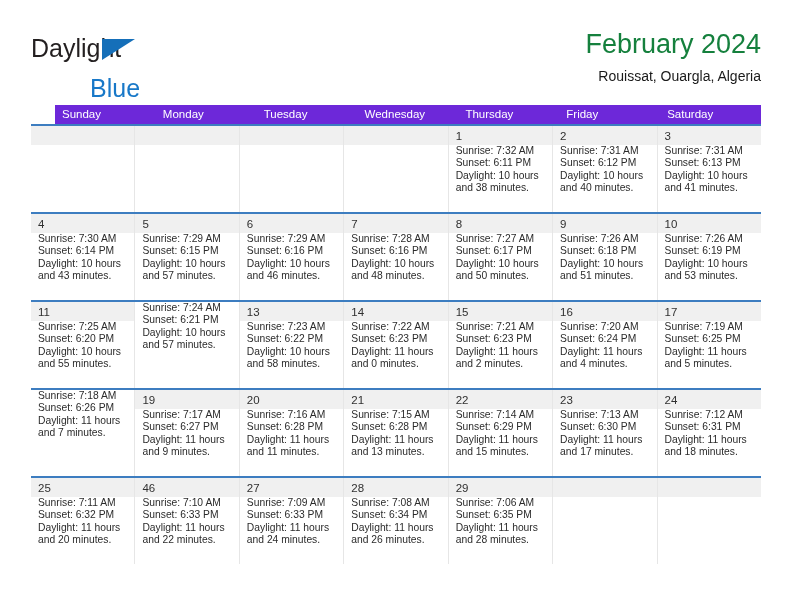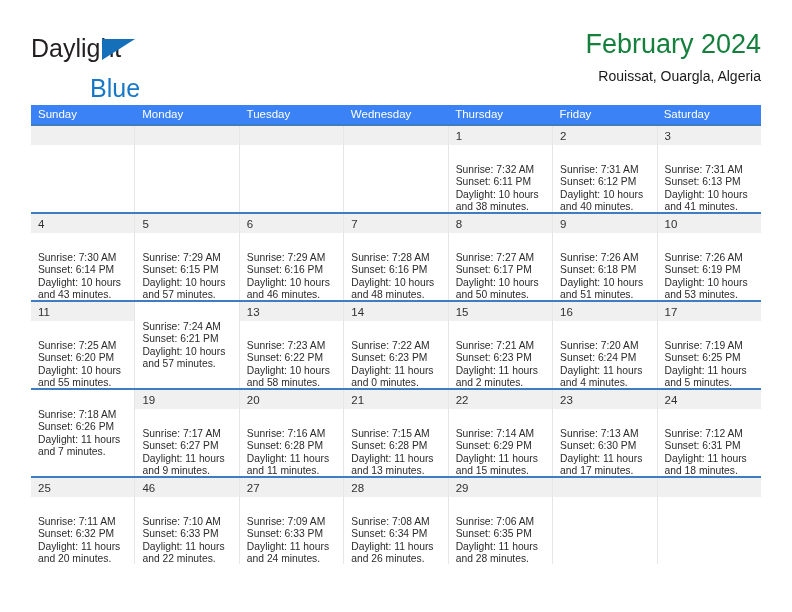--- a/index.html
+++ b/index.html
@@ -85,22 +85,23 @@
 
   
   .calendar {
     position: absolute;
     left: 31px;
     top: 105px;
     width: 730px;
   }
   .weekdays {
     display: flex;
-    background: #3b82f6;
+    background: #6d28d9;
     height: 19px;
+    margin-left: 24px;
   }
   .weekday {
     flex: 1 1 0;
     color: #ffffff;
     font-size: 11.5px;
     line-height: 19px;
     padding-left: 7px;
     box-sizing: border-box;
     white-space: nowrap;
   }
@@ -130,21 +131,21 @@
   .cell.empty .daynum-band {
     background: #f0f0f0;
   }
   .daynum {
     font-size: 11.5px;
     color: #303030;
     line-height: 19px;
     padding-left: 7px;
   }
   .details {
-    padding: 19px 6px 0 7px;
+    padding: 0 6px 0 7px;
     font-size: 10.3px;
     line-height: 12.4px;
     color: #2b2b2b;
   }
   .details div {
     white-space: nowrap;
   }
 </style>
 </head>
 <body>

